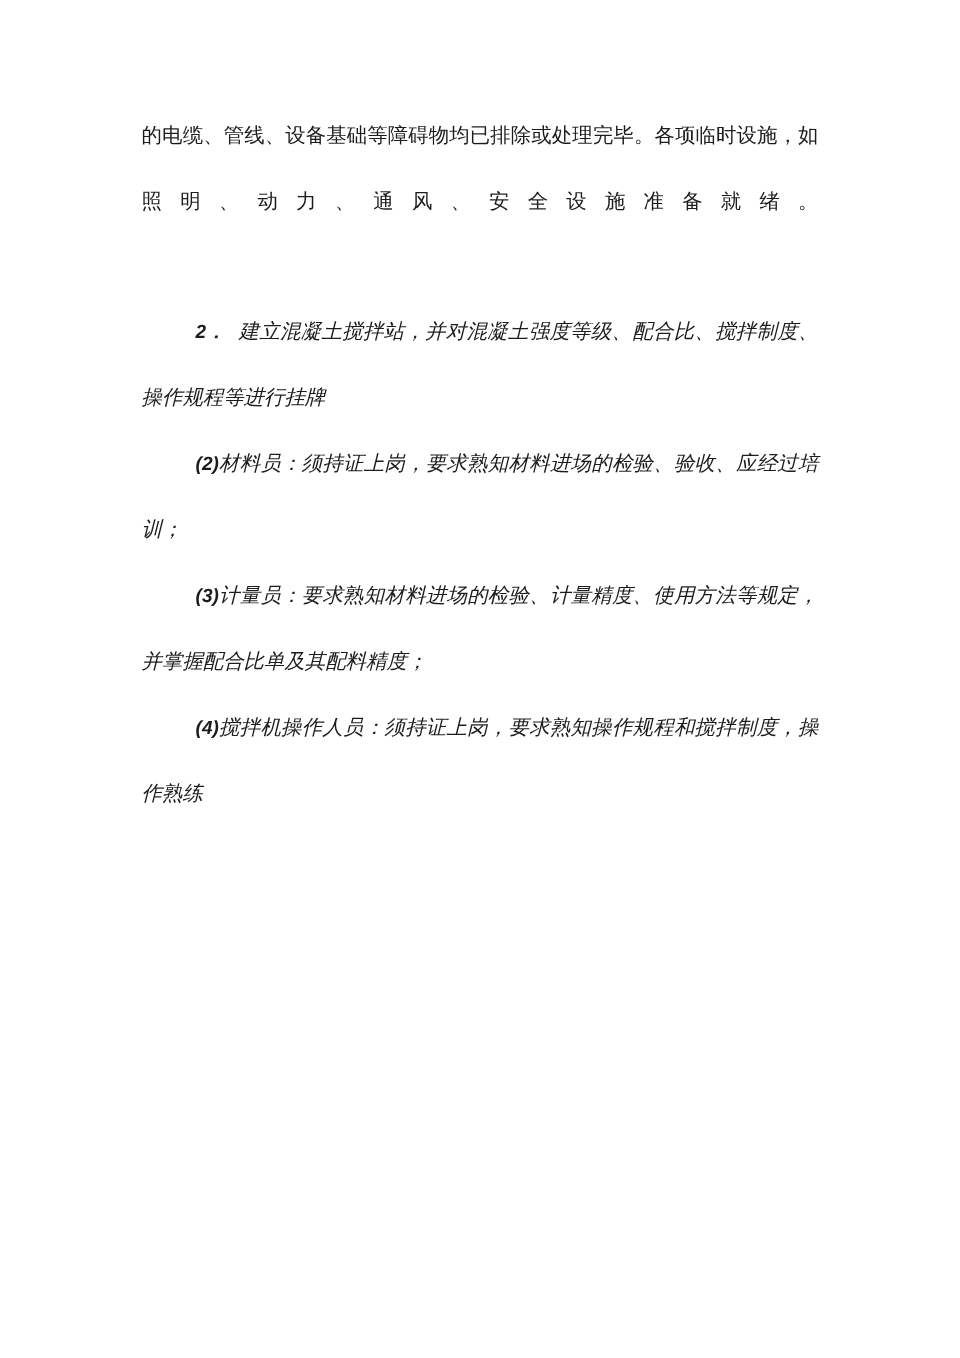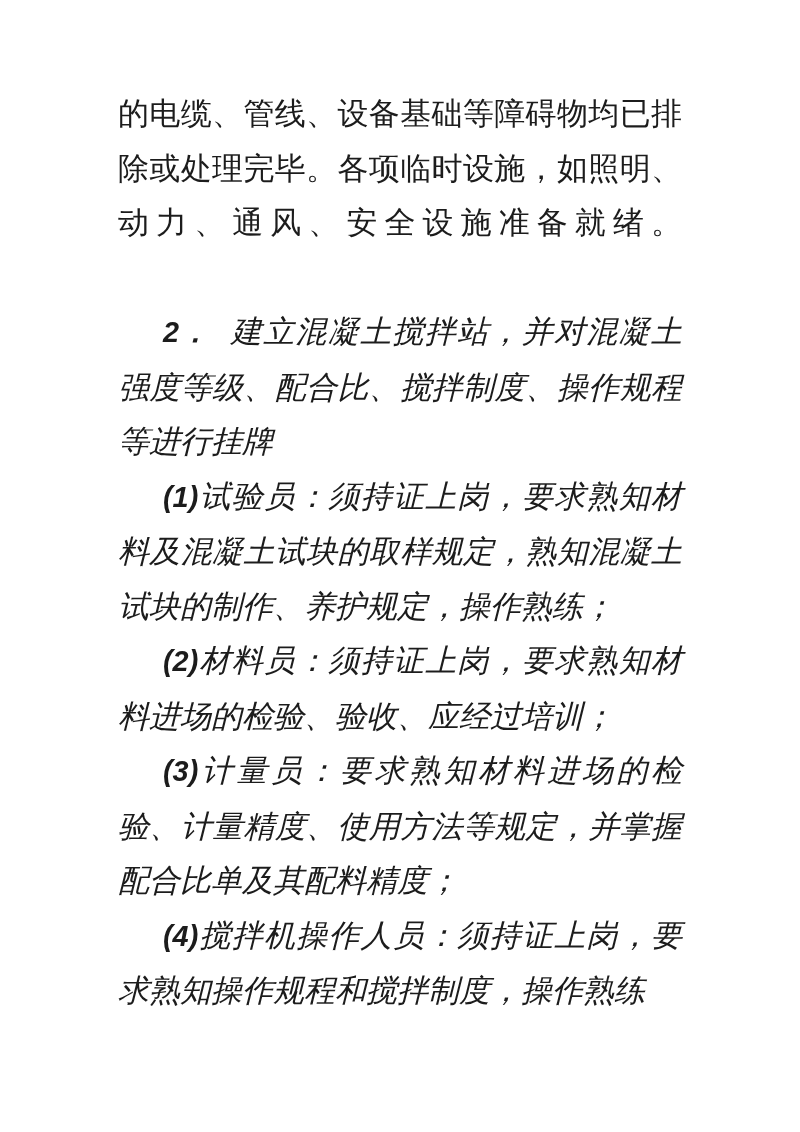--- a/index.html
+++ b/index.html
@@ -22,21 +22,21 @@
   #doc-body {
     position: absolute;
     left: 118px;
     top: 86px;
     width: 564px;
   }
 
   
   .para {
     margin: 0;
-    font-size: 31px;
+    font-size: 17px;
     line-height: 54.5px;
     text-align: justify;
     text-justify: inter-character;
     letter-spacing: 0;
     color: #1c1c1c;
     -webkit-font-smoothing: antialiased;
   }
 
   
   .para.cont {
@@ -71,21 +71,20 @@
 
 <div id="page">
 
   <div id="doc-body">
 
     <p class="para cont">的电缆、管线、设备基础等障碍物均已排除或处理完毕。各项临时设施，如照明、动力、通风、安全设施准备就绪。</p>
 
     <p class="para ind2 nostretch"><span class="num-bold">2．</span><span class="sp-wide">&nbsp;</span><span>建立混凝土搅拌站，并对混凝土强度等级、配合比、搅拌制度、操作规程等进行挂牌</span></p>
 
 
-    <p class="para ind2 nostretch"><span class="num-bold">(1)</span><span>试验员：须持证上岗，要求熟知材料及混凝土试块的取样规定，熟知混凝土试块的制作、养护规定，操作熟练；</span></p>
 
     <p class="para ind2 nostretch"><span class="num-bold">(2)</span><span>材料员：须持证上岗，要求熟知材料进场的检验、验收、应经过培训；</span></p>
 
     <p class="para ind2 nostretch"><span class="num-bold">(3)</span><span>计量员：要求熟知材料进场的检验、计量精度、使用方法等规定，并掌握配合比单及其配料精度；</span></p>
 
     <p class="para ind2 nostretch"><span class="num-bold">(4)</span><span>搅拌机操作人员：须持证上岗，要求熟知操作规程和搅拌制度，操作熟练</span></p>
 
 
     <p class="para ind2 nostretch"></p>
 

